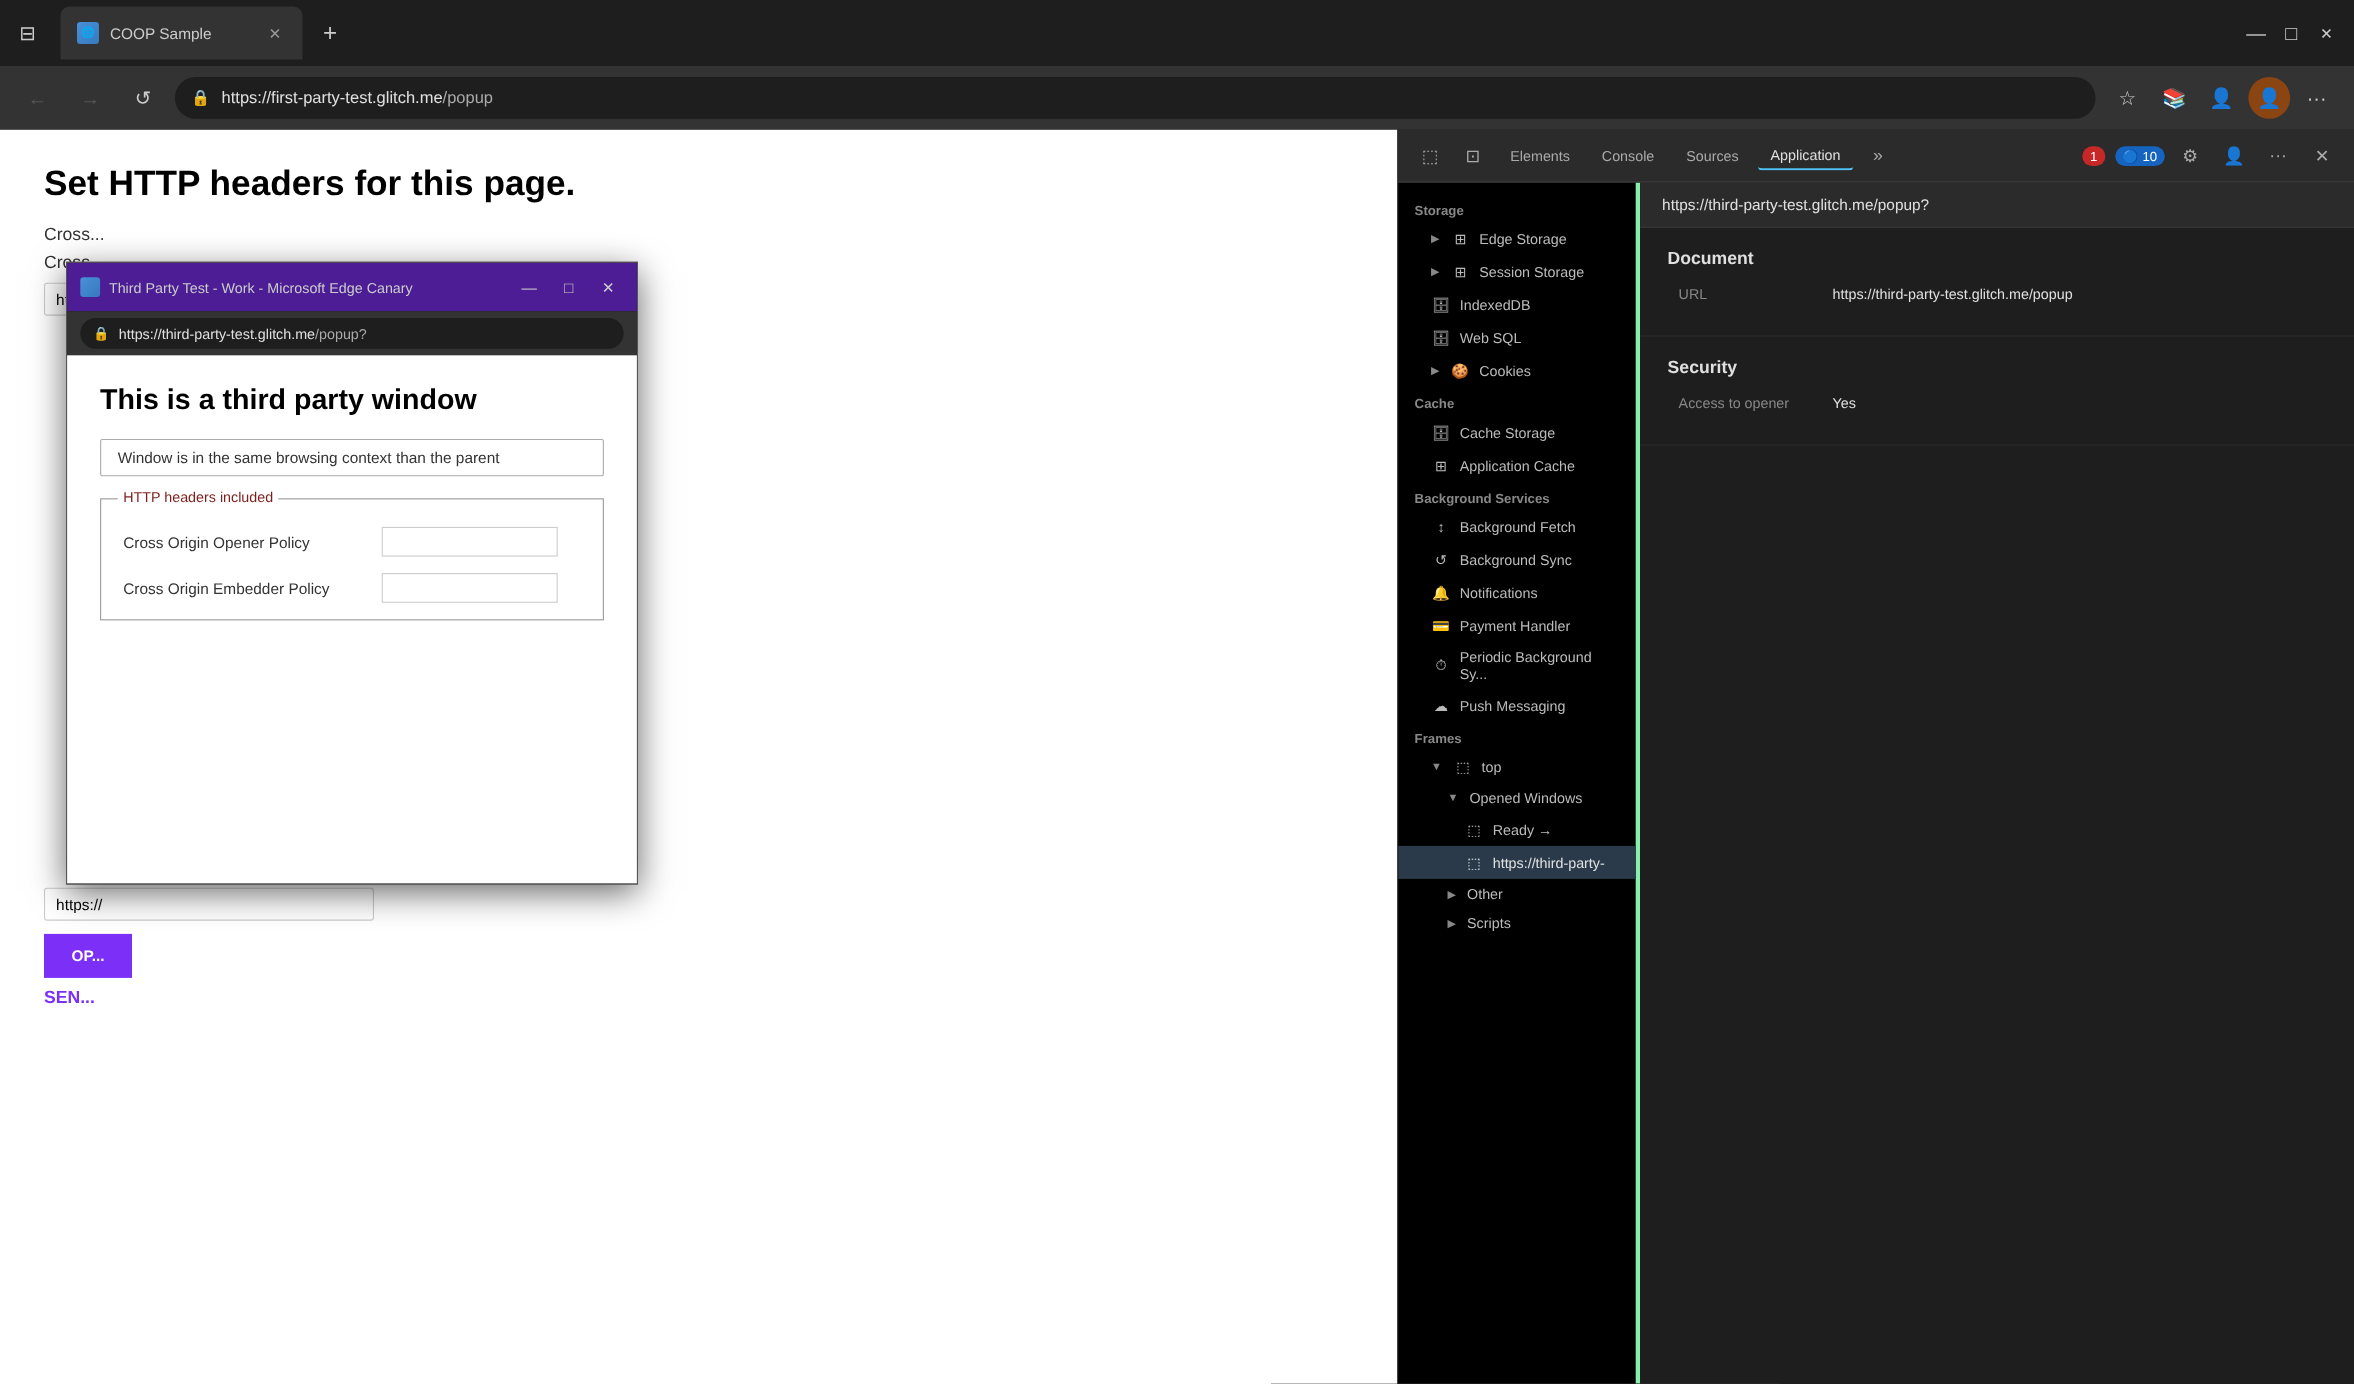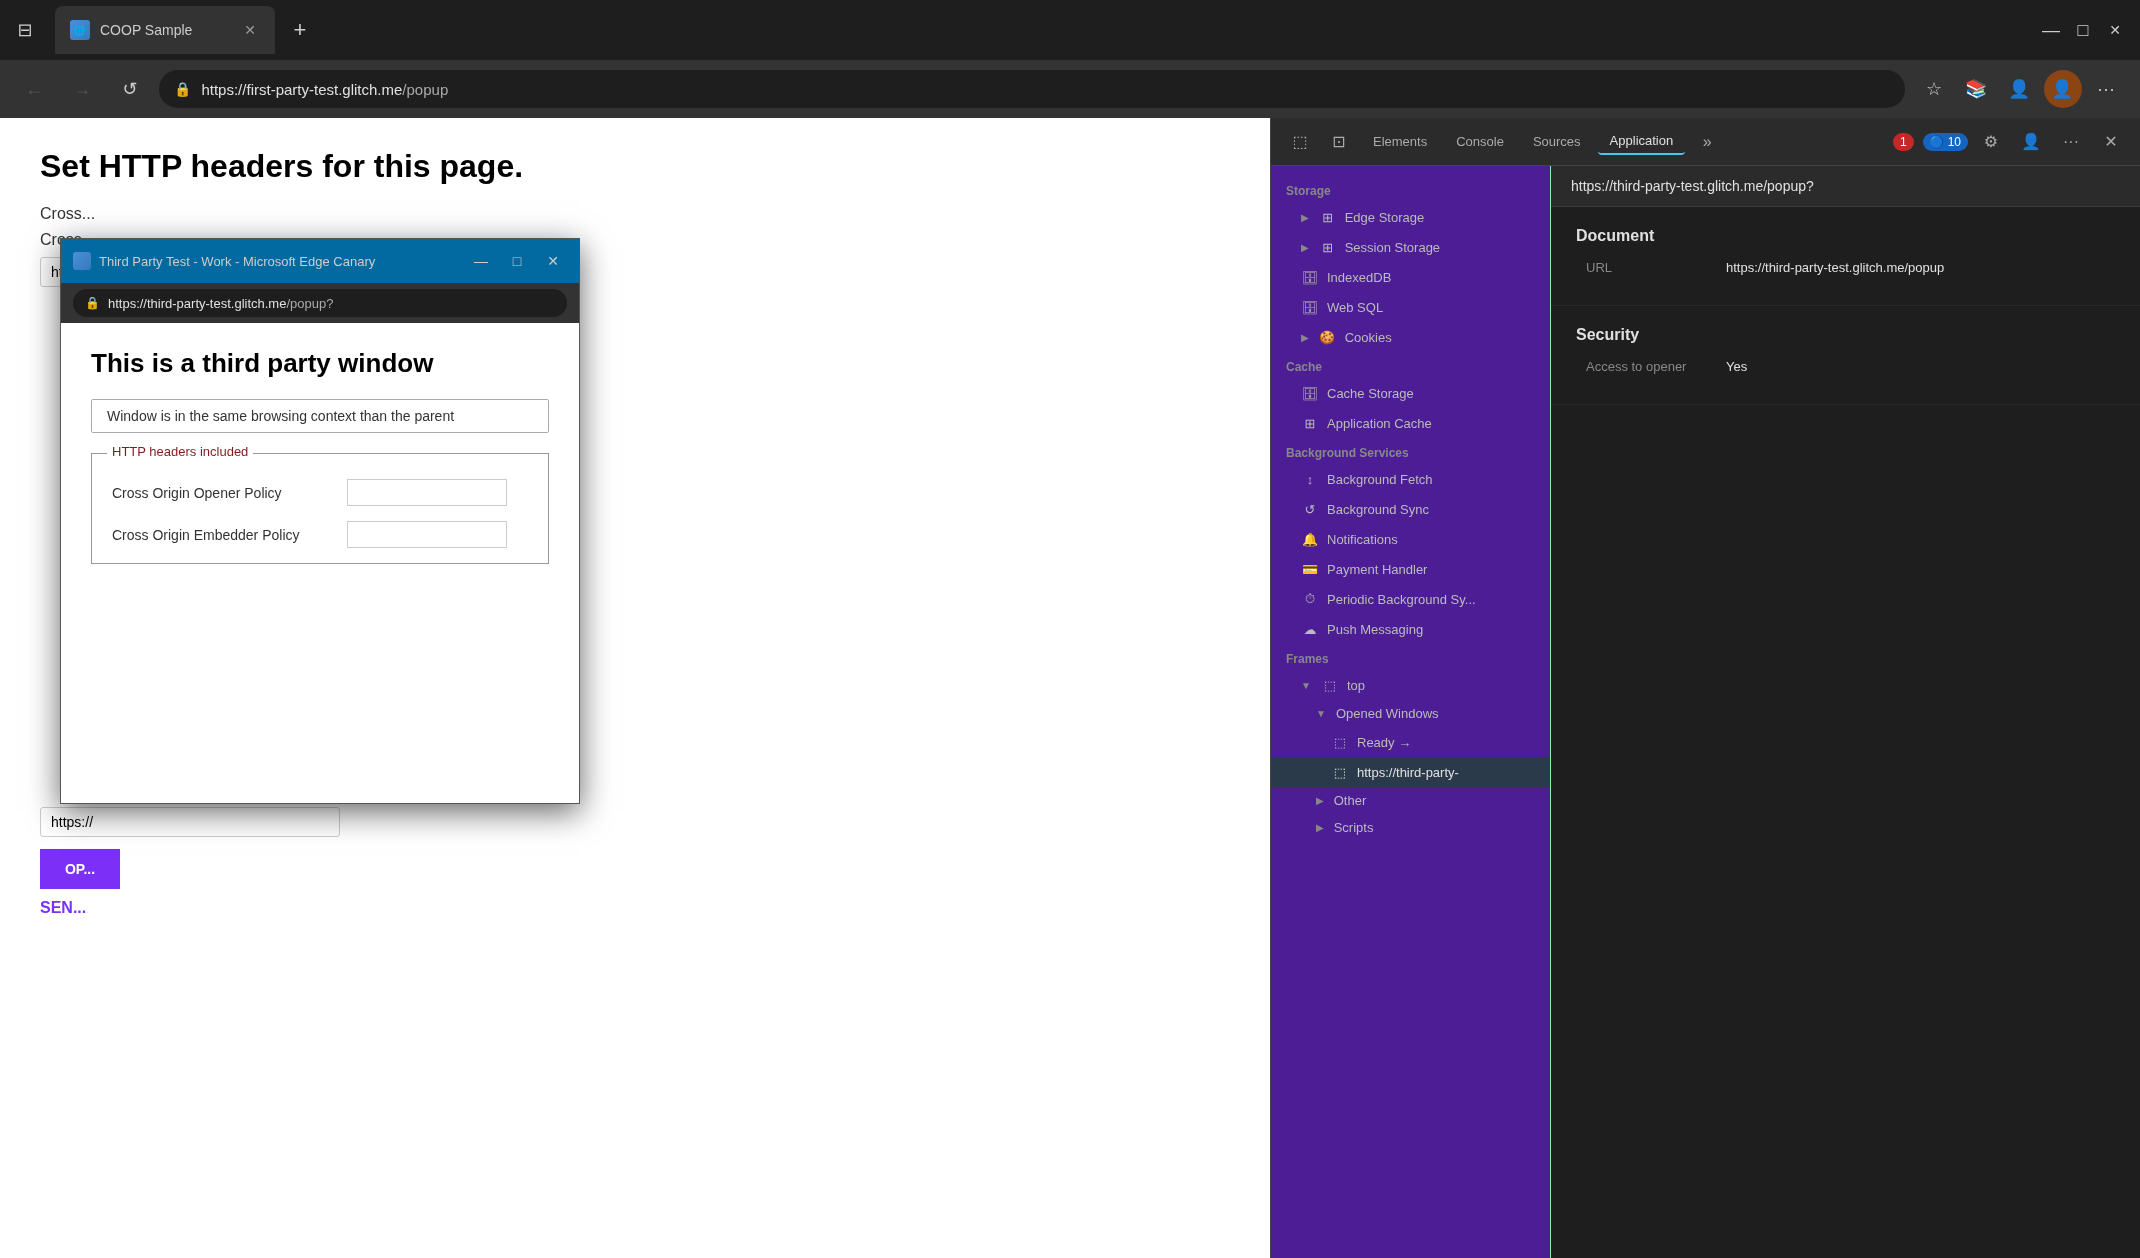--- a/index.html
+++ b/index.html
@@ -228,21 +228,21 @@
       top: 120px;
       left: 60px;
       width: 520px;
       background: #1e1e1e;
       border: 1px solid #555;
       box-shadow: 0 8px 30px rgba(0,0,0,0.6);
       z-index: 10;
     }
 
     .popup-title-bar {
-      background: #0369a1;
+      background: #4c1d95;
       display: flex;
       align-items: center;
       height: 44px;
       padding: 0 12px;
       gap: 8px;
     }
 
     .popup-favicon {
       width: 18px;
       height: 18px;
@@ -413,23 +413,23 @@
     }
 
     .devtools-body {
       display: flex;
       flex: 1;
       overflow: hidden;
     }
 
     
     .devtools-sidebar {
-      width: 280px;
-      background: #4c1d95;
-      border-right: 1px solid #86efac;
+      width: 220px;
+      background: #000000;
+      border-right: 4px solid #86efac;
       overflow-y: auto;
       padding: 10px 0;
       flex-shrink: 0;
     }
 
     .sidebar-section-label {
       font-size: 12px;
       color: #888;
       padding: 8px 15px 4px 15px;
       text-transform: none;

